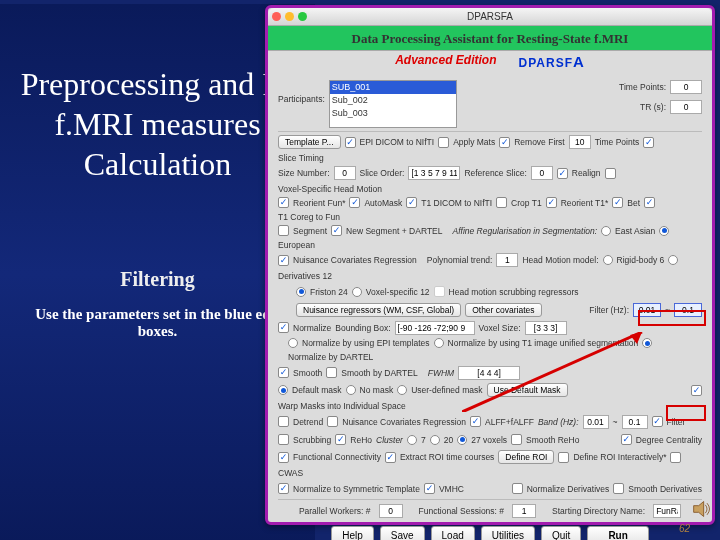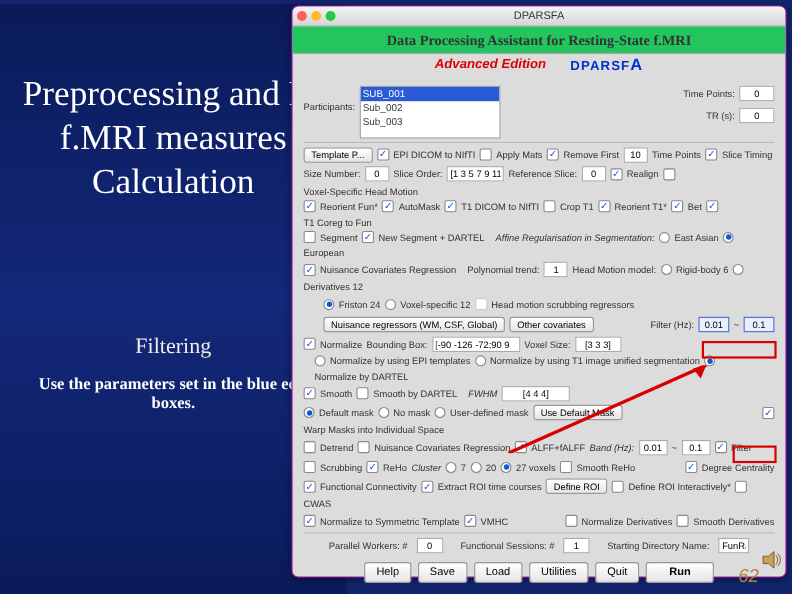--- a/index.html
+++ b/index.html
@@ -25,39 +25,39 @@
   .sidebar h1 {
     font-family: "Times New Roman", serif;
     font-size: 32px;
     line-height: 1.25;
     font-weight: normal;
     color: #fff;
   }
   .sidebar .sub1 {
     font-family: "Times New Roman", serif;
     font-size: 20px;
-    font-weight: normal;
-    margin-top: 120px;
+    font-weight: bold;
+    margin-top: 84px;
     color: #eee;
   }
   .sidebar .sub2 {
     font-family: "Times New Roman", serif;
     font-size: 15px;
     font-weight: bold;
     margin-top: 15px;
     color: #fff;
     padding: 0 20px;
   }
   
   .window {
     position: absolute;
     left: 265px; top: 5px;
     width: 450px; height: 520px;
     background: #dcdcdc;
-    border: 1px solid #a21caf;
+    border: 3px solid #a21caf;
     border-radius: 6px;
     box-shadow: 0 2px 6px rgba(0,0,0,.4);
   }
   .titlebar {
     height: 18px;
     background: linear-gradient(#f5f5f5,#d5d5d5);
     border-bottom: 1px solid #aaa;
     border-radius: 6px 6px 0 0;
     display: flex;
     align-items: center;
@@ -113,21 +113,21 @@
   .listbox div { padding:0 2px; line-height:13px; }
   .listbox .sel { background:#2a5bd7; color:#fff; }
   .red-arrow {
     position:absolute; pointer-events:none;
     left:462px; top:332px; width:210px; height:80px;
   }
   .redbox1 { position:absolute; border:2px solid #d60000; top:310px; left:638px; width:68px; height:16px; pointer-events:none;}
   .redbox2 { position:absolute; border:2px solid #d60000; top:405px; left:666px; width:40px; height:16px; pointer-events:none;}
   .pagenum {
     position:absolute; right:30px; bottom:6px;
-    color:#b08040; font-size:17px; font-style:italic;
+    color:#b08040; font-size:10px; font-style:italic;
   }
   .speaker-icon {
     position:absolute; right:8px; bottom:22px; width:20px; height:18px;
   }
   .footer-btns {
     display:flex; gap:6px; justify-content:center; margin-top:8px;
   }
   .sep { height:1px; background:#bbb; margin:3px 0; }
 </style>
 </head>

